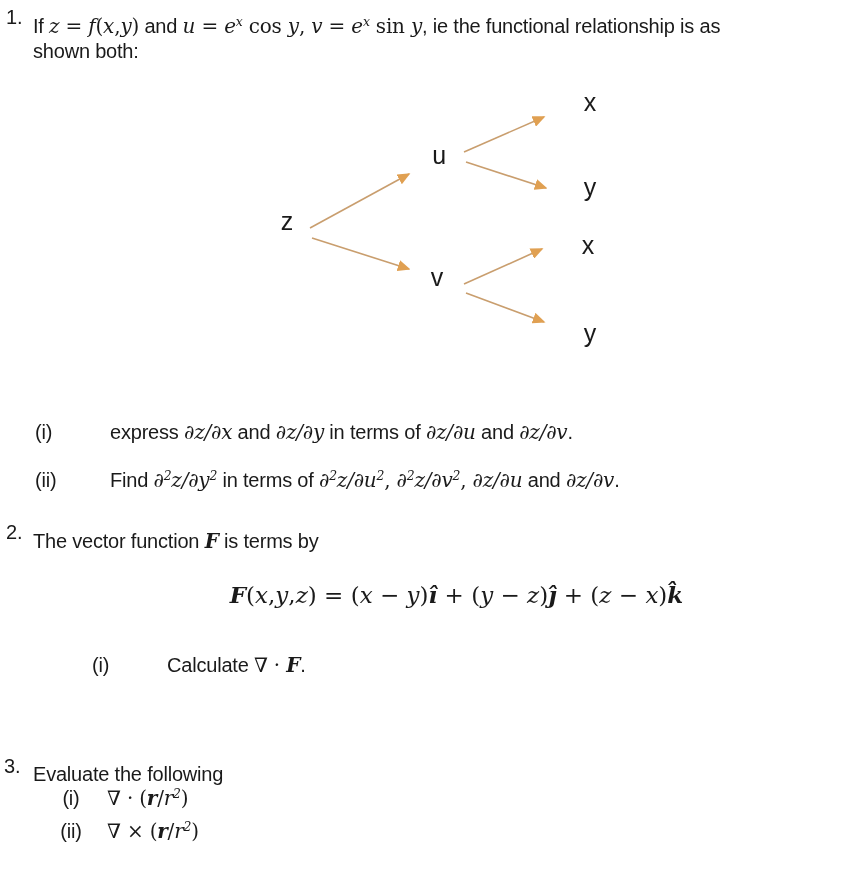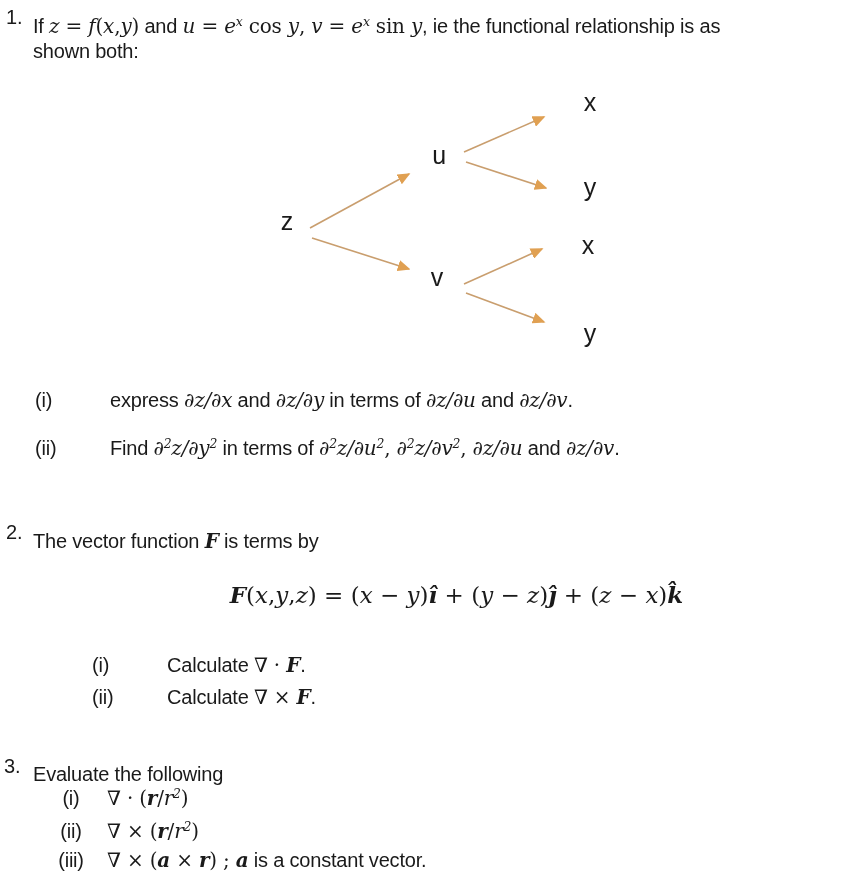--- a/index.html
+++ b/index.html
@@ -20,21 +20,21 @@
 
   
   .sg-p{font-family:"Liberation Sans",sans-serif;}
   .sg-r{font-family:"DejaVu Serif","DejaVu Sans",serif;font-style:normal;}
   .sg-m{font-family:"DejaVu Serif","DejaVu Sans",serif;font-style:italic;}
   .sg-b{font-family:"DejaVu Serif","DejaVu Sans",serif;font-style:italic;font-weight:bold;}
   .sg-sup{font-family:"DejaVu Serif","DejaVu Sans",serif;font-style:italic;font-size:0.62em;position:relative;top:-0.55em;}
 
   .item-row{position:absolute;white-space:nowrap;}
   .il{display:inline-block;}
-  .p1-row{left:35px;} .p1-row .il{width:75px;}
+  .p1-row{left:35px;margin-top:32px;} .p1-row .il{width:75px;}
   .p2-row{left:92px;} .p2-row .il{width:75px;}
   .p3-row{left:35px;text-align:center;} .p3-row .il{width:72px;}
 
   .formula{
     position:absolute;top:581px;left:0;width:847px;
     text-align:center;font-size:23px;
     transform:translateX(33px);
     white-space:nowrap;letter-spacing:0;
   }
   .diagram{position:absolute;top:78px;left:0;}
@@ -85,32 +85,26 @@
   <div class="abs" style="top:521px;left:0;width:847px;">
     <span class="num">2.</span>
     <div class="ptext"><span class="sg-p">The vector function </span><span class="sg-b">F</span><span class="sg-p"> is terms by</span></div>
   </div>
 
   <div class="formula"><span class="sg-b">F</span><span class="sg-r">(</span><span class="sg-m">x</span><span class="sg-r">,</span><span class="sg-m">y</span><span class="sg-r">,</span><span class="sg-m">z</span><span class="sg-r">) = (</span><span class="sg-m">x</span><span class="sg-r"> − </span><span class="sg-m">y</span><span class="sg-r">)</span><span class="sg-b">î</span><span class="sg-r"> + (</span><span class="sg-m">y</span><span class="sg-r"> − </span><span class="sg-m">z</span><span class="sg-r">)</span><span class="sg-b">ĵ</span><span class="sg-r"> + (</span><span class="sg-m">z</span><span class="sg-r"> − </span><span class="sg-m">x</span><span class="sg-r">)</span><span class="sg-b">k̂</span></div>
 
   <div class="item-row p2-row" style="top:653px;">
     <span class="il">(i)</span><span><span class="sg-p">Calculate </span><span class="sg-r">∇ · </span><span class="sg-b">F</span><span class="sg-p">.</span></span>
   </div>
-  <div class="item-row p2-row" style="top:685px;">
-    <span class="il">(ii)</span><span><span class="sg-p">Calculate </span><span class="sg-r">∇ × </span><span class="sg-b">F</span><span class="sg-p">.</span></span>
-  </div>
 
   <div class="abs" style="top:755px;left:0;width:847px;">
     <span class="num" style="left:4px;">3.</span>
     <div class="ptext">Evaluate the following</div>
   </div>
 
   <div class="item-row p3-row" style="top:786px;">
     <span class="il">(i)</span><span><span class="sg-r">∇ · (</span><span class="sg-b">r</span><span class="sg-r">/</span><span class="sg-m">r</span><span class="sg-sup">2</span><span class="sg-r">)</span></span>
   </div>
   <div class="item-row p3-row" style="top:819px;">
     <span class="il">(ii)</span><span><span class="sg-r">∇ × (</span><span class="sg-b">r</span><span class="sg-r">/</span><span class="sg-m">r</span><span class="sg-sup">2</span><span class="sg-r">)</span></span>
   </div>
-  <div class="item-row p3-row" style="top:848px;">
-    <span class="il">(iii)</span><span><span class="sg-r">∇ × (</span><span class="sg-b">a</span><span class="sg-r"> × </span><span class="sg-b">r</span><span class="sg-r">) ; </span><span class="sg-b">a</span><span class="sg-p"> is a constant vector.</span></span>
-  </div>
 
 </div>
 
 </body></html>

